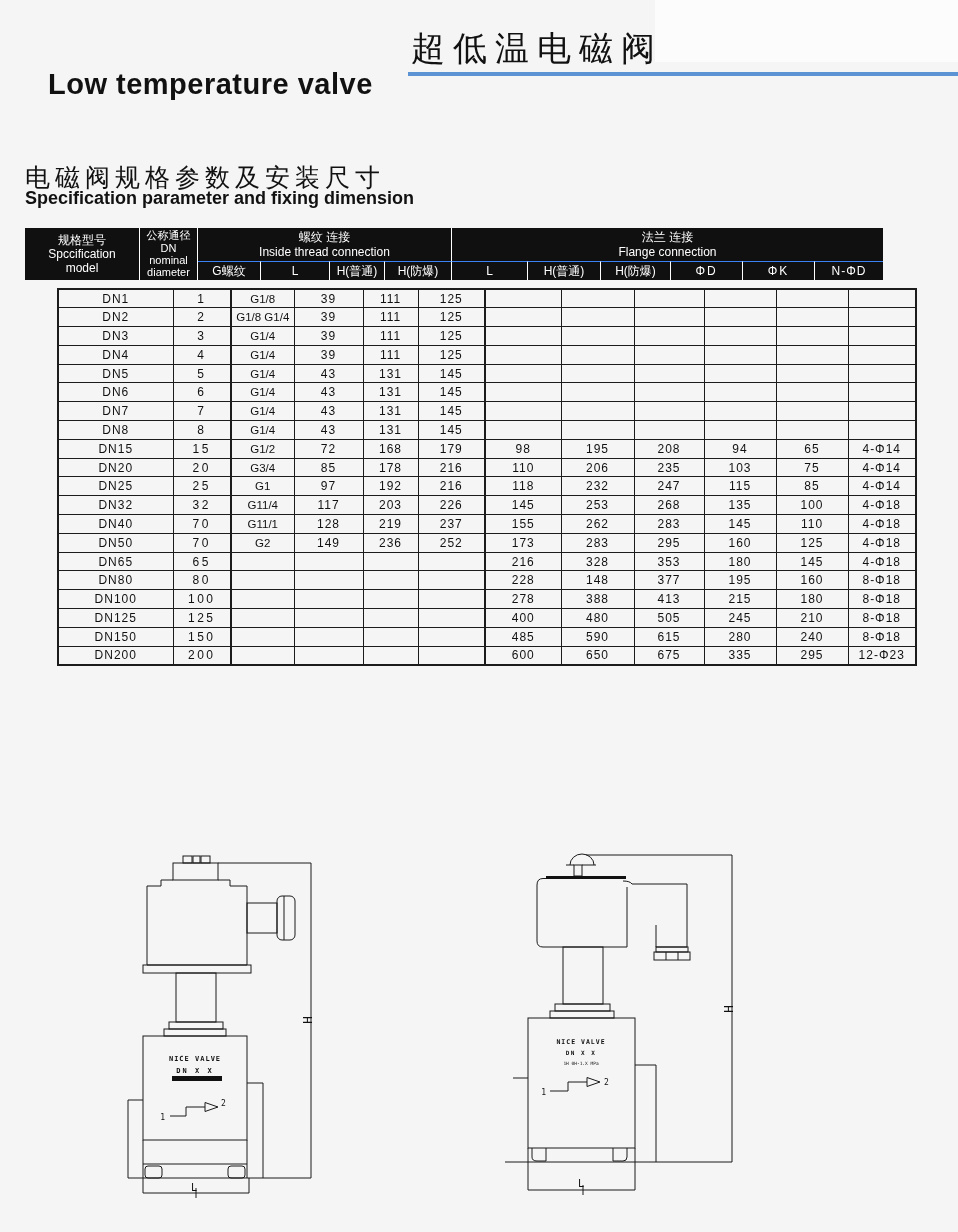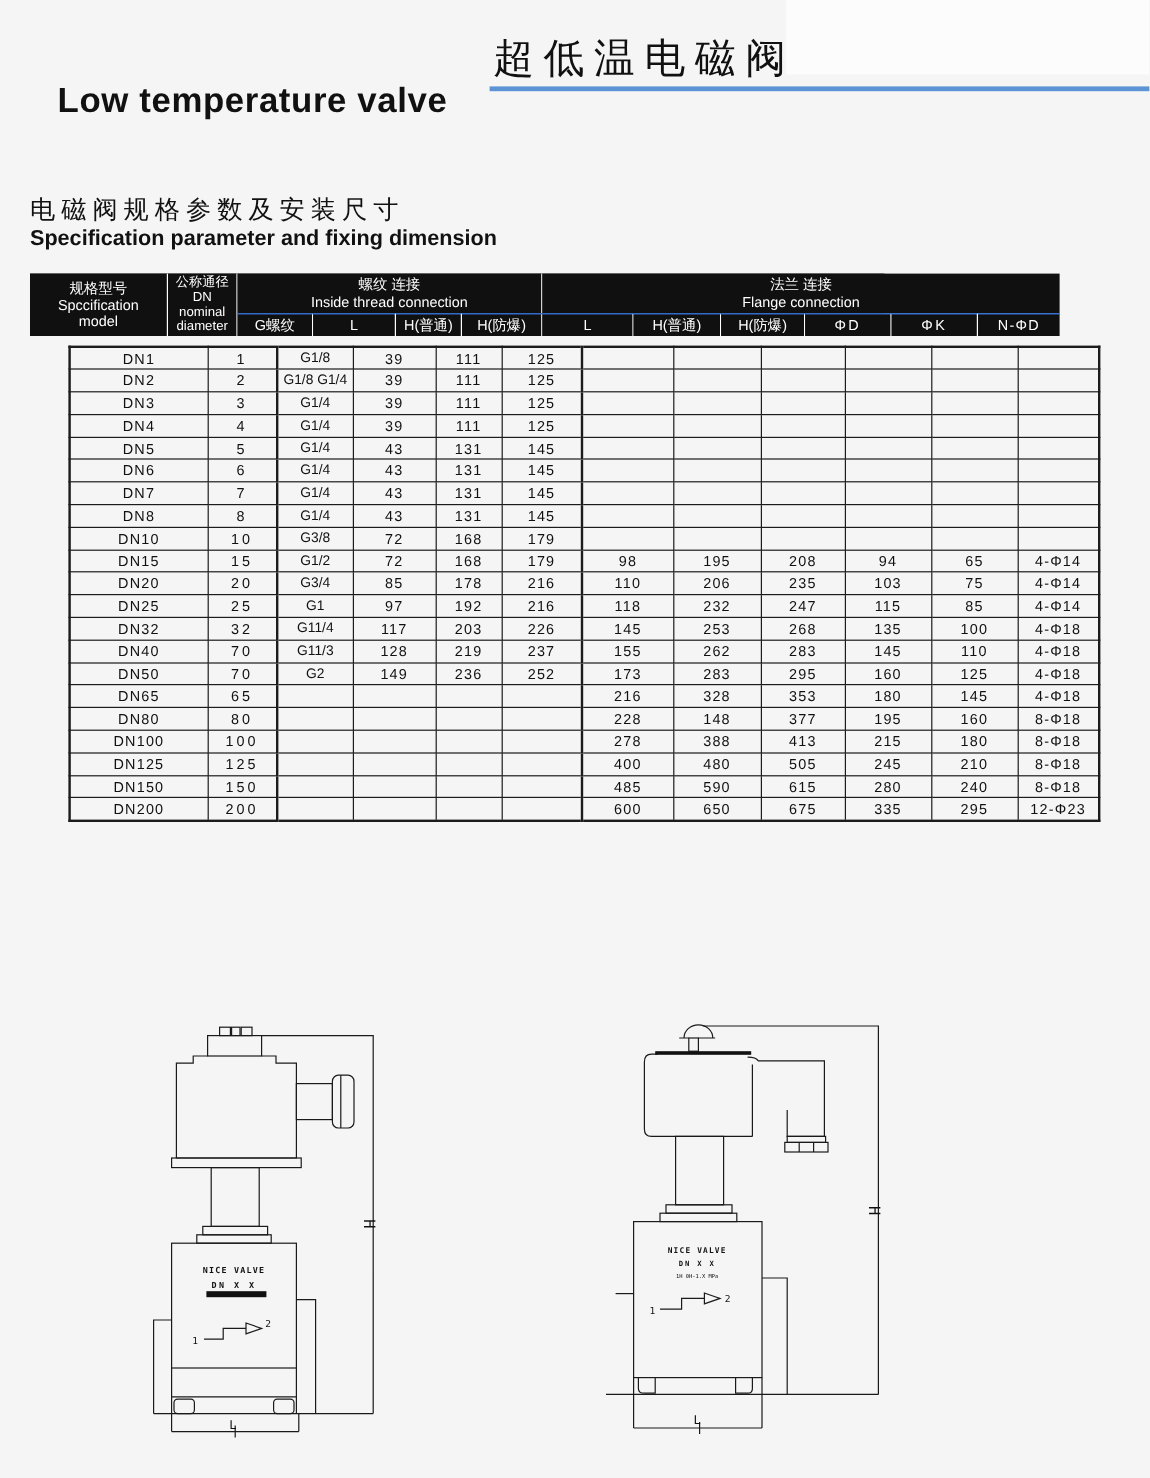--- a/index.html
+++ b/index.html
@@ -11,21 +11,21 @@
     color:#111;
     overflow:hidden;
   }
   .abs { position:absolute; }
 
   
   #top-right-panel { left:655px; top:0; width:303px; height:62px; background:#fcfcfc; }
   #title-cn { left:411px; top:26px; font-size:34px; letter-spacing:8px; font-weight:500; white-space:nowrap; }
   #accent-rule { left:408px; top:72px; width:550px; height:4px; }
   #title-en { left:48px; top:68px; font-size:29px; font-weight:bold; letter-spacing:0.5px; white-space:nowrap; }
-  #section-cn { left:25px; top:161px; font-size:21px; letter-spacing:5px; white-space:nowrap;text-align:center; }
+  #section-cn { left:25px; top:161px; font-size:25px; letter-spacing:5px; white-space:nowrap;text-align:center; }
   #section-en { left:25px; top:188px; font-size:18px; font-weight:bold; white-space:nowrap; }
 
   
   #spec-table-head {
     left:25px; top:228px; width:712px; height:52px;
     display:grid;
     grid-template-columns:115px 58px 63px 69px 55px 67px 76px 73px 70px 72px 72px 68px;
     grid-template-rows:33px 19px;
     background:#101010;
     color:#fff;
@@ -233,34 +233,20 @@
           <td class="c4">131</td>
           <td class="c5">145</td>
           <td class="c6"></td>
           <td class="c7"></td>
           <td class="c8"></td>
           <td class="c9"></td>
           <td class="c10"></td>
           <td class="c11"></td>
         </tr>
         <tr>
-          <td class="c0">DN10</td>
-          <td class="c1">10</td>
-          <td class="c2">G3/8</td>
-          <td class="c3">72</td>
-          <td class="c4">168</td>
-          <td class="c5">179</td>
-          <td class="c6"></td>
-          <td class="c7"></td>
-          <td class="c8"></td>
-          <td class="c9"></td>
-          <td class="c10"></td>
-          <td class="c11"></td>
-        </tr>
-        <tr>
           <td class="c0">DN15</td>
           <td class="c1">15</td>
           <td class="c2">G1/2</td>
           <td class="c3">72</td>
           <td class="c4">168</td>
           <td class="c5">179</td>
           <td class="c6">98</td>
           <td class="c7">195</td>
           <td class="c8">208</td>
           <td class="c9">94</td>
@@ -305,21 +291,21 @@
           <td class="c6">145</td>
           <td class="c7">253</td>
           <td class="c8">268</td>
           <td class="c9">135</td>
           <td class="c10">100</td>
           <td class="c11">4-Φ18</td>
         </tr>
         <tr>
           <td class="c0">DN40</td>
           <td class="c1">70</td>
-          <td class="c2">G11/3</td>
+          <td class="c2">G11/1</td>
           <td class="c3">128</td>
           <td class="c4">219</td>
           <td class="c5">237</td>
           <td class="c6">155</td>
           <td class="c7">262</td>
           <td class="c8">283</td>
           <td class="c9">145</td>
           <td class="c10">110</td>
           <td class="c11">4-Φ18</td>
         </tr>

